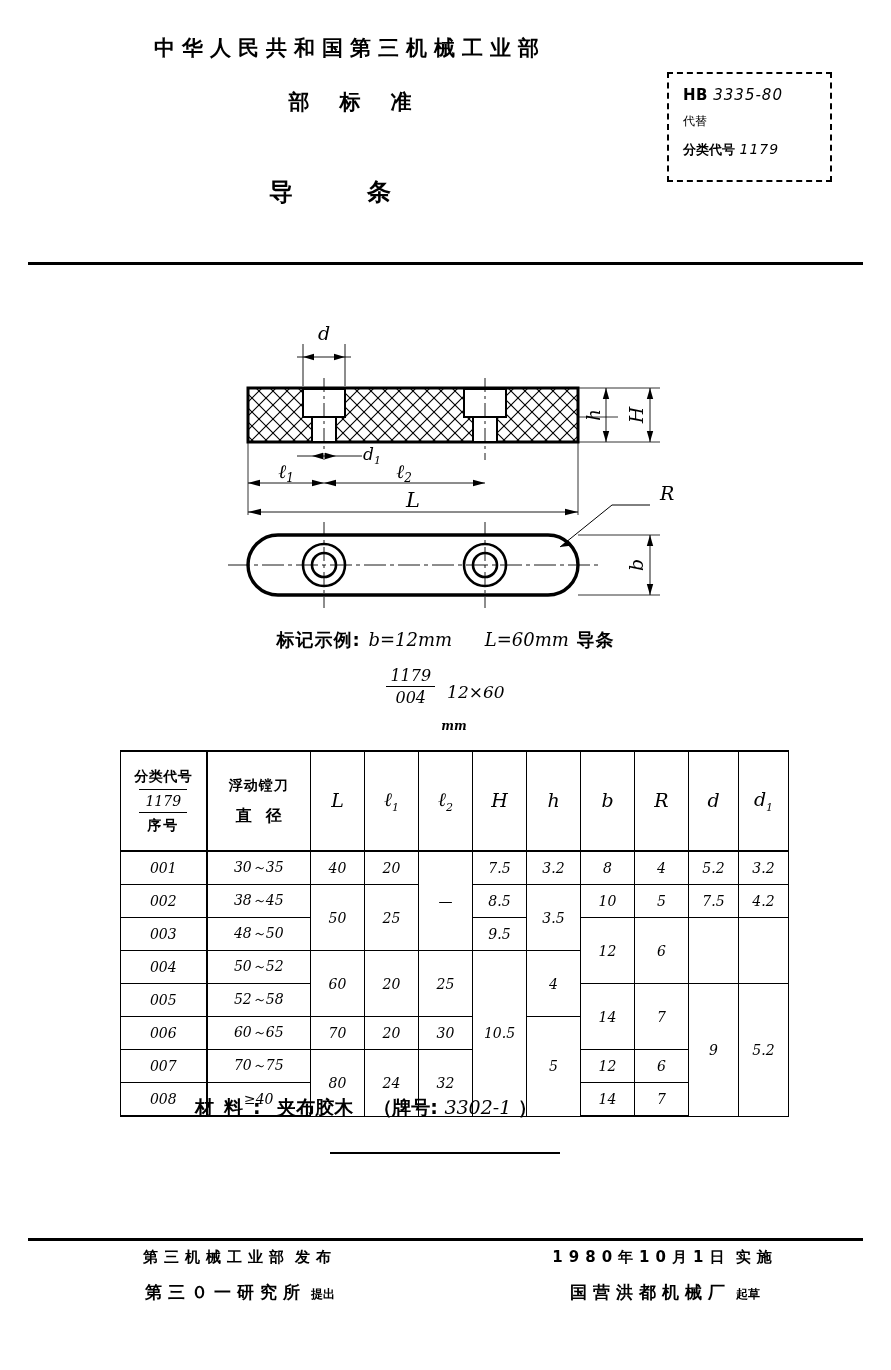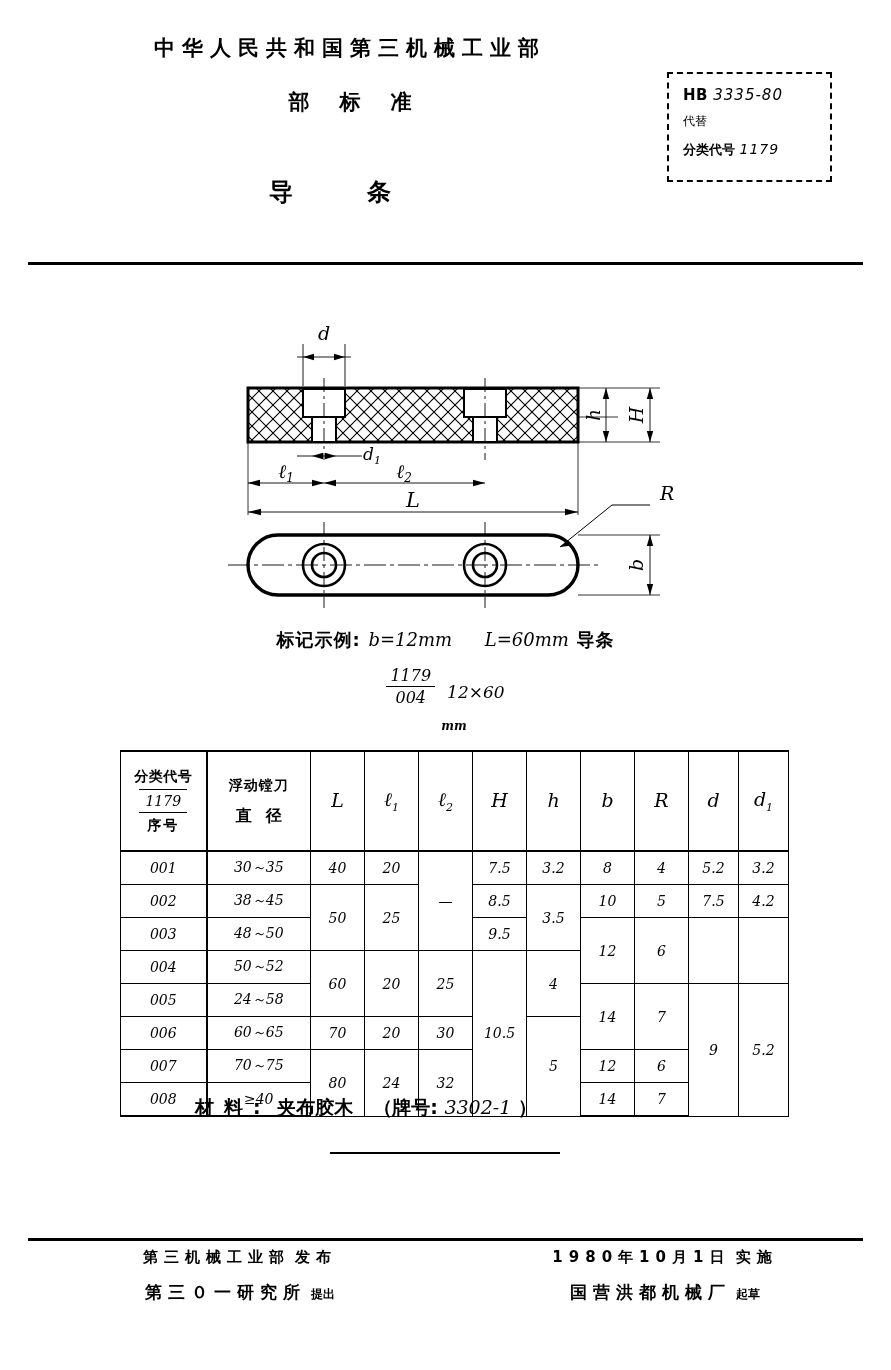--- a/index.html
+++ b/index.html
@@ -474,21 +474,21 @@
     <td>50～52</td>
     <td rowspan="2">60</td>
     <td rowspan="2">20</td>
     <td rowspan="2">25</td>
     <td rowspan="5">10.5</td>
     <td rowspan="2">4</td>
   </tr>
 
   <tr>
     <td class="thick-r">005</td>
-    <td>24～58</td>
+    <td>52～58</td>
     <td rowspan="2">14</td>
     <td rowspan="2">7</td>
     <td rowspan="4">9</td>
     <td rowspan="4">5.2</td>
   </tr>
 
   <tr>
     <td class="thick-r">006</td>
     <td>60～65</td>
     <td>70</td>

